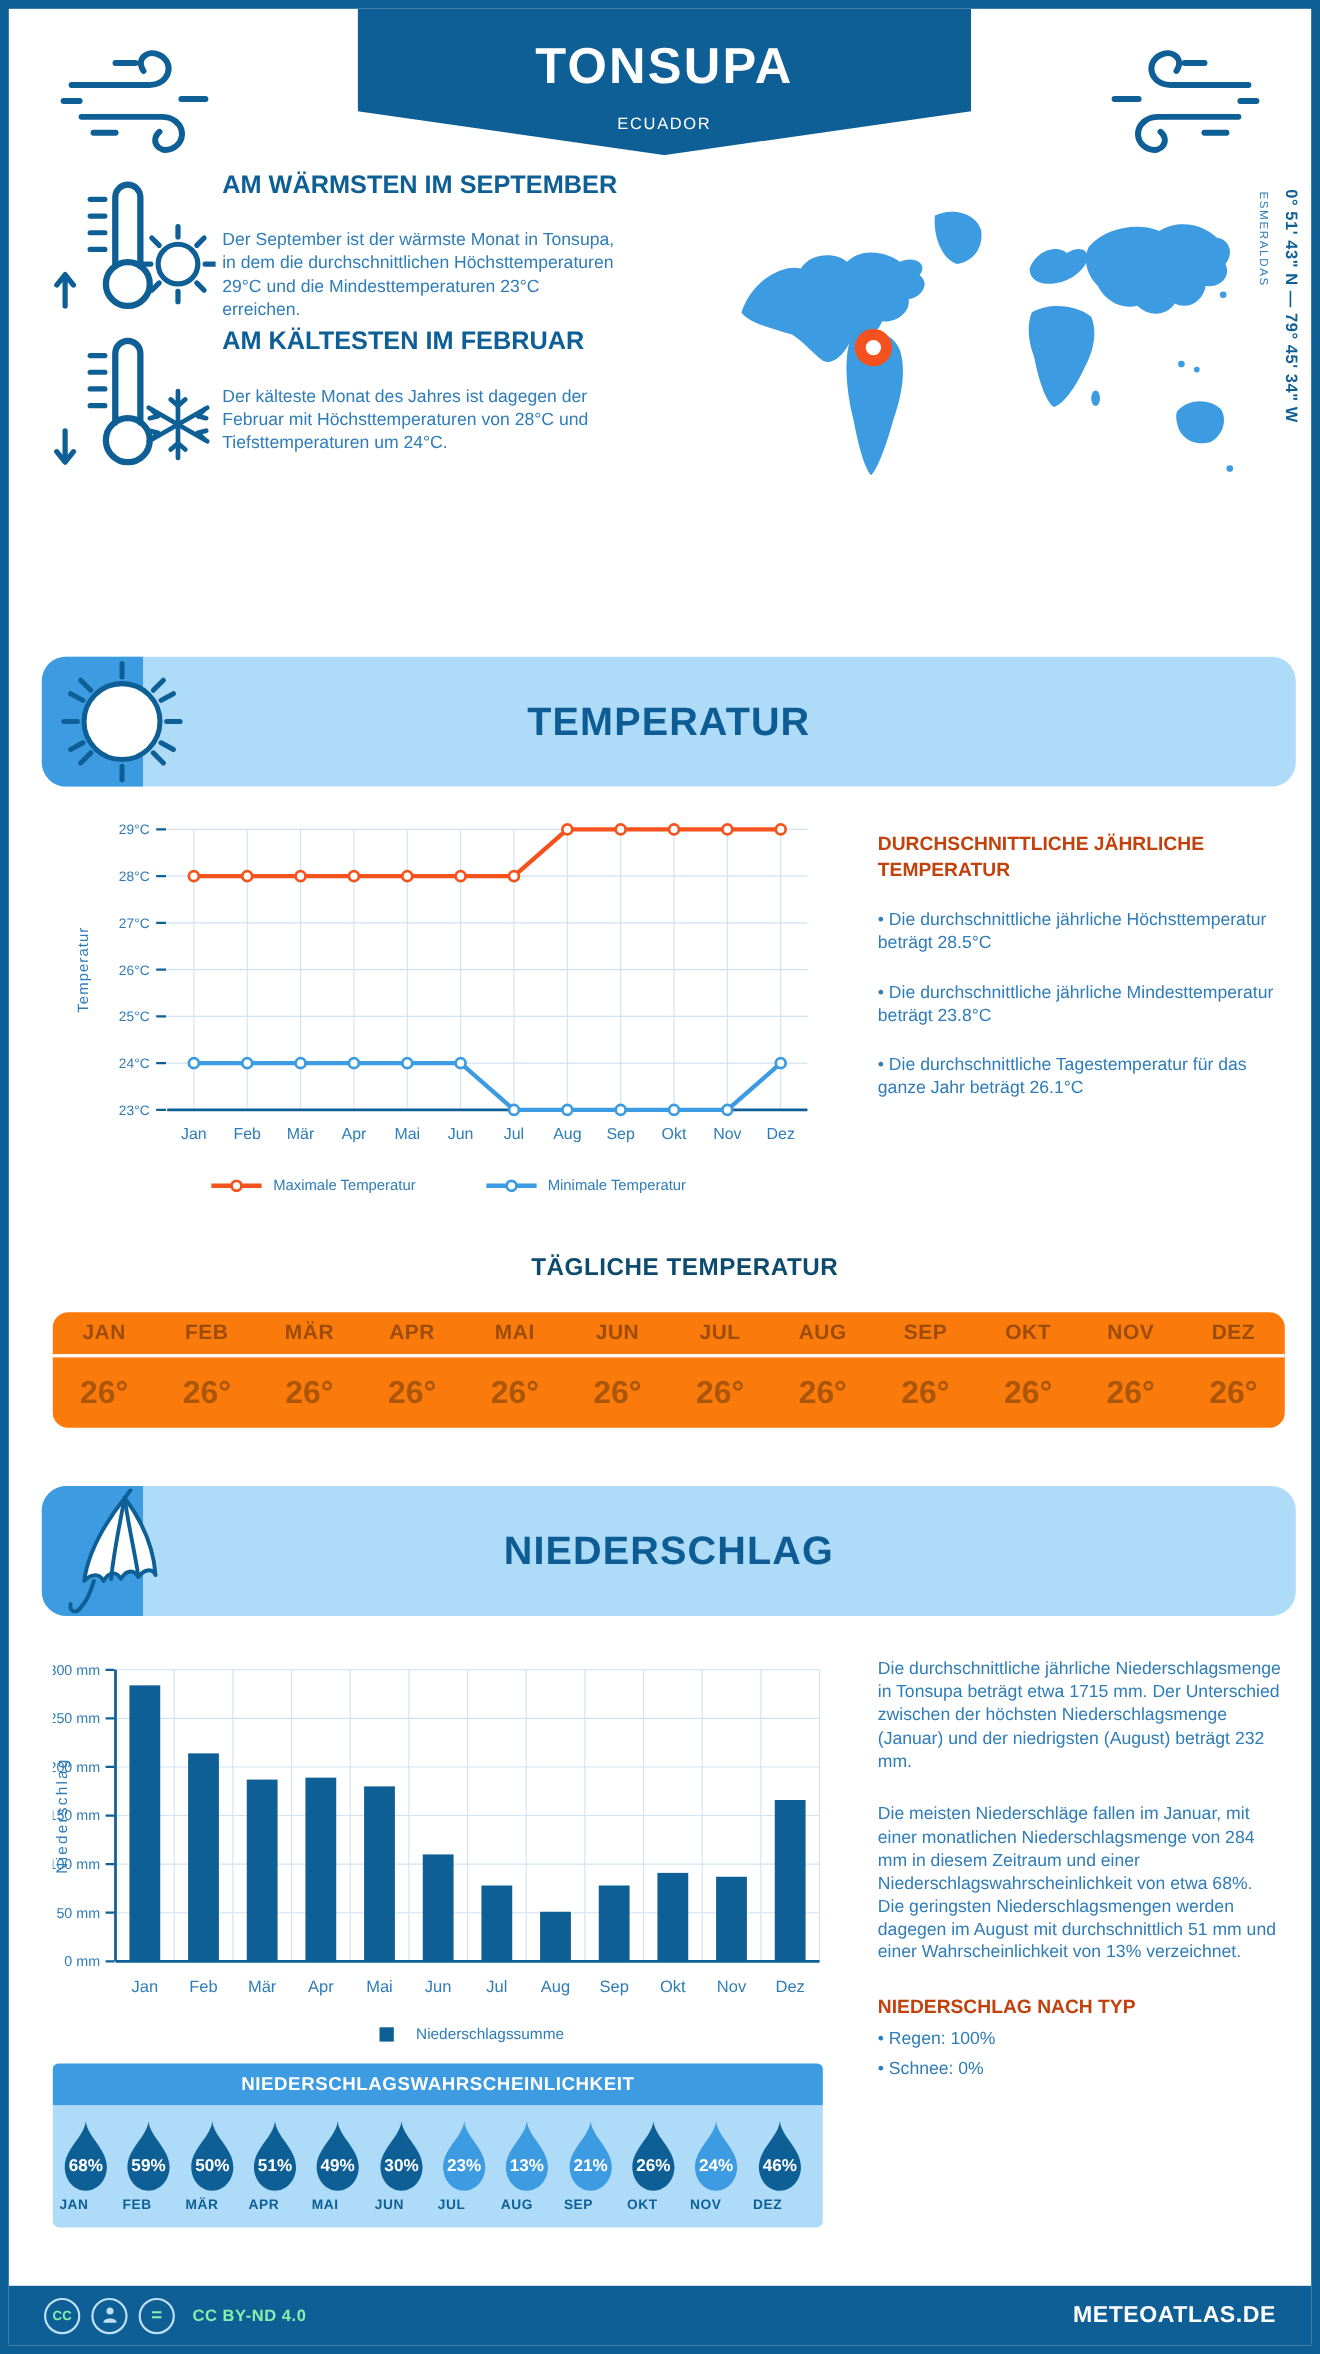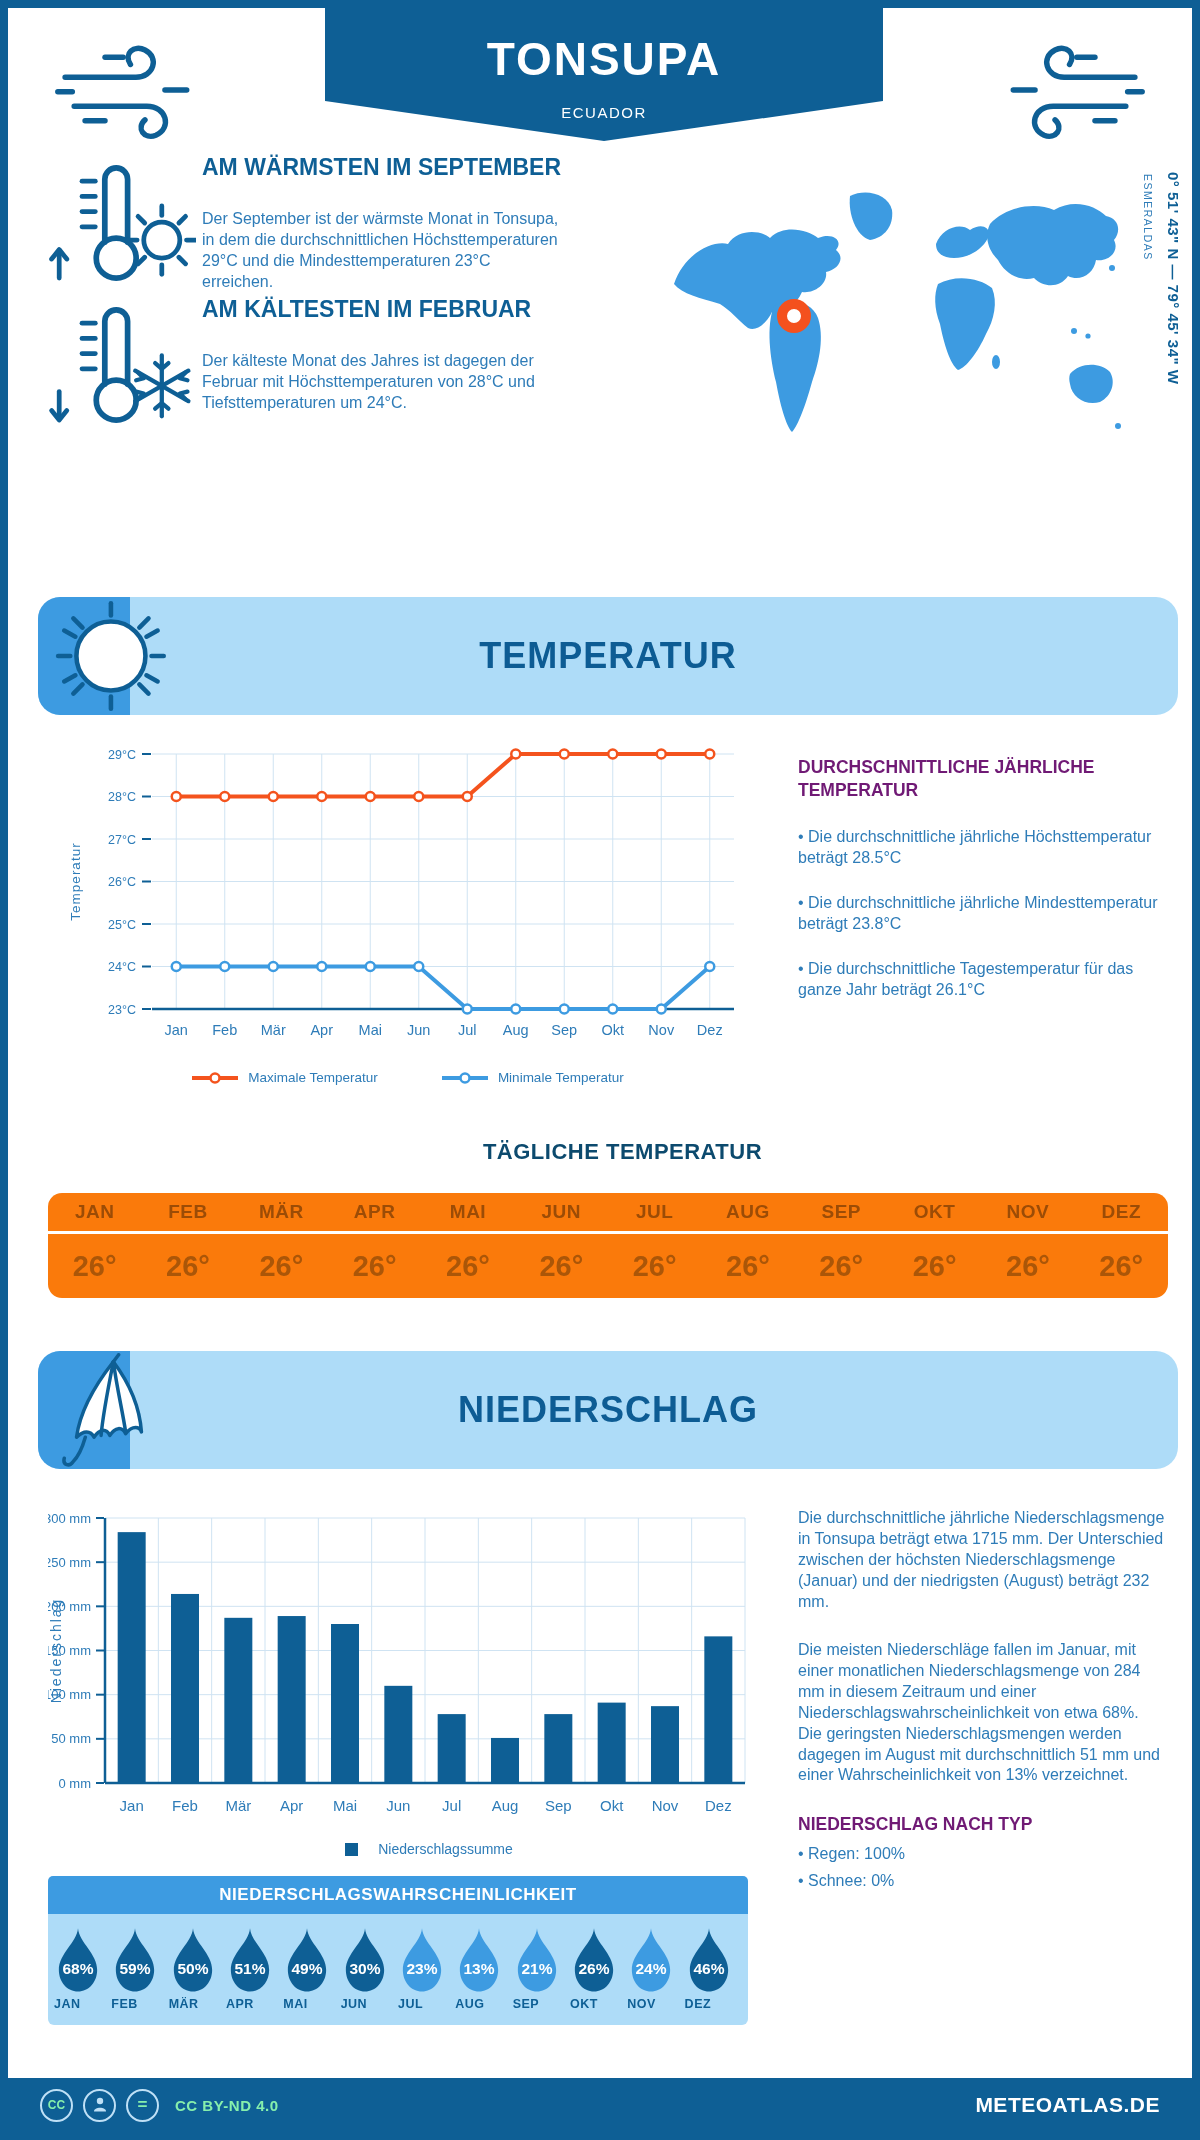--- a/index.html
+++ b/index.html
@@ -47,21 +47,21 @@
   #temp-legend{position:absolute;left:60px;top:1062px;width:680px;display:flex;justify-content:center;gap:64px;}
   .legend-item{display:flex;align-items:center;gap:10px;font-size:13.5px;color:#2e7cb8;}
   #precip-chart{position:absolute;left:40px;top:1498px;width:705px;height:330px;}
   #precip-legend{position:absolute;left:97px;top:1833px;width:648px;display:flex;justify-content:center;}
   .legend-square{width:13px;height:13px;background:#0e5f95;margin-right:10px;}
 
   
   .side-panel{position:absolute;left:790px;width:368px;}
   #panel-temp{top:748px;}
   #panel-precip{top:1500px;}
-  .panel-heading{font-size:17.5px;font-weight:bold;color:#701a75;line-height:1.3;}
+  .panel-heading{font-size:17.5px;font-weight:bold;color:#c2410c;line-height:1.3;}
   .panel-bullet{margin-top:24px;font-size:16px;line-height:1.32;color:#2e7cb8;}
   .panel-para{font-size:16px;line-height:1.31;color:#2e7cb8;margin-bottom:27px;}
   .type-bullet{margin-top:9px;font-size:16px;color:#2e7cb8;}
   #precip-type-heading{margin-top:4px;}
 
   
   #daily-heading{position:absolute;left:0;right:0;top:1131px;text-align:center;
     font-size:22px;font-weight:bold;color:#0c4a6e;letter-spacing:0.5px;margin-left:45px;}
   .daily-table{position:absolute;left:40px;top:1185px;width:1120px;height:105px;
     background:#fa7a0b;border-radius:14px;overflow:hidden;}

